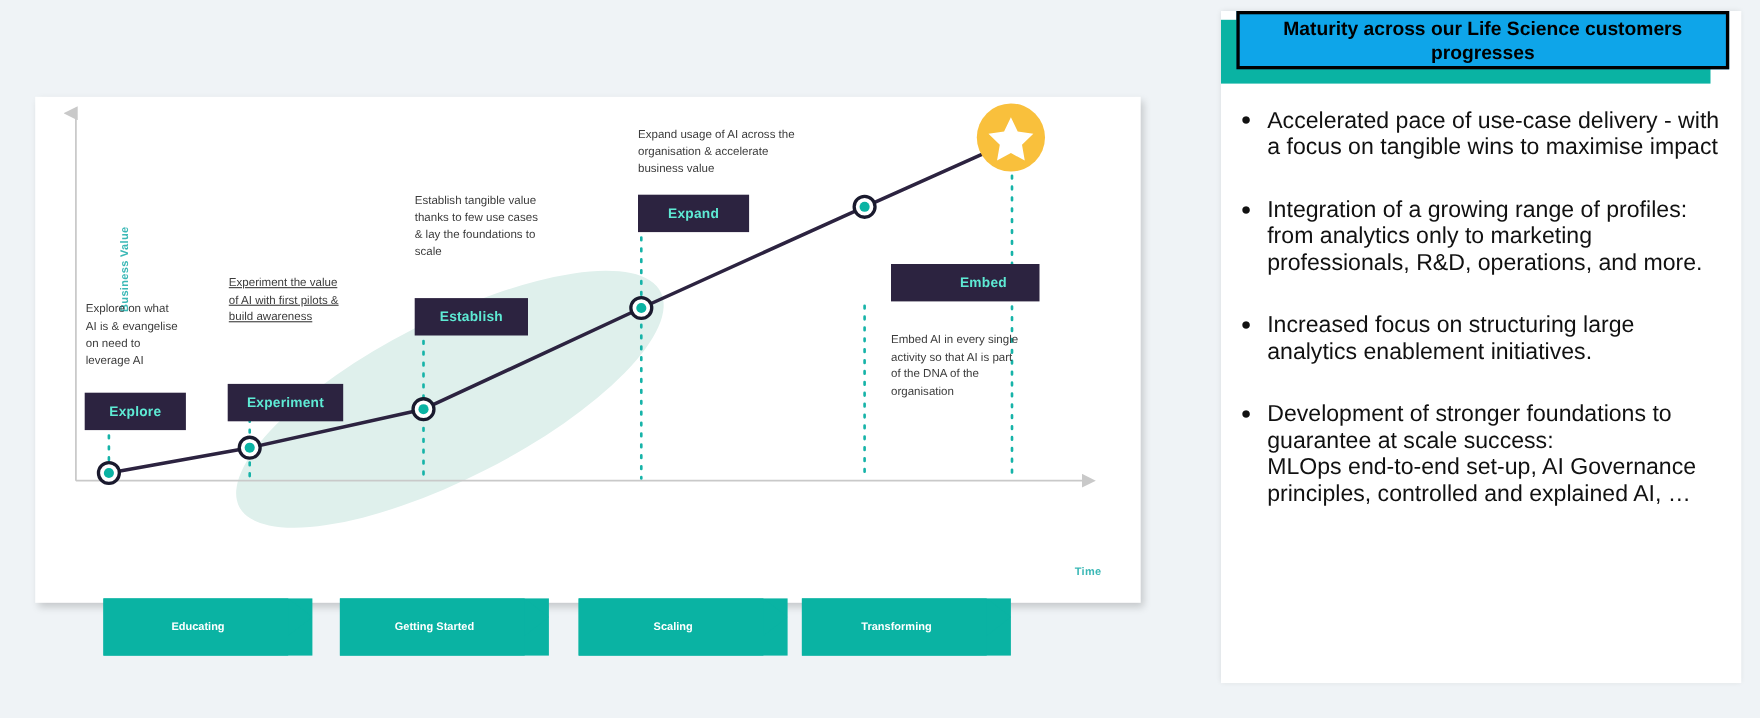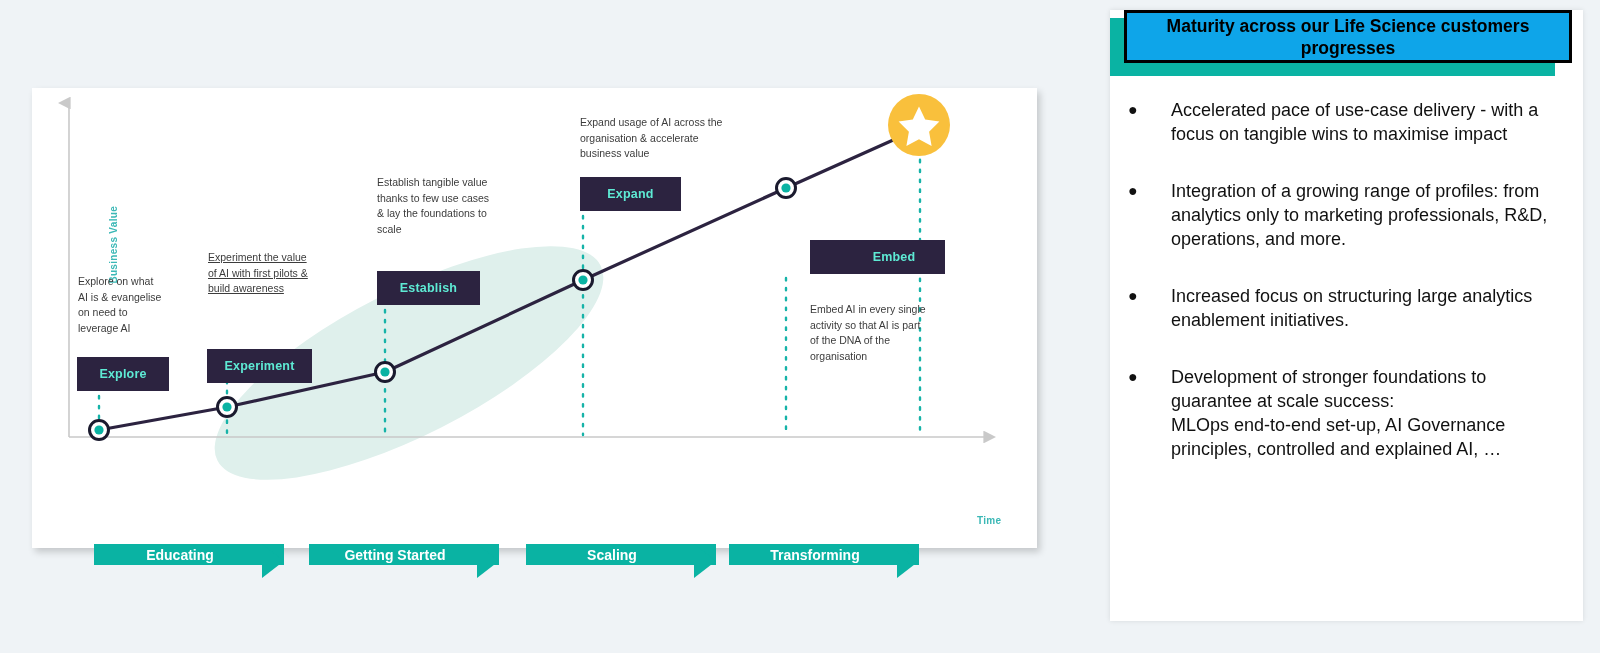--- a/index.html
+++ b/index.html
@@ -43,22 +43,22 @@
   }
   #y-axis-title{
     left:76px;top:118px;
     writing-mode:vertical-rl;
     transform:rotate(180deg);
     transform-origin:center;
   }
   #x-axis-title{left:945px;top:427px;}
 
   .phase{
-    position:absolute;top:456px;height:21px;
-    color:#ffffff;font-weight:bold;font-size:14px;
+    position:absolute;top:456px;height:52px;
+    color:#ffffff;font-weight:bold;font-size:10px;
     display:flex;align-items:center;justify-content:center;
     background:#0ab3a3;
   }
   .phase .pbody{
     position:absolute;left:0;top:0;bottom:0;right:22px;background:#0ab3a3;
   }
   .phase .ptip{
     position:absolute;right:0;top:0;width:22px;height:34px;
     background:#0ab3a3;
     clip-path:polygon(0 0, 100% 50%, 0 100%);
@@ -87,23 +87,22 @@
     position:absolute;left:1124px;top:98px;width:448px;
   }
   .bullet{
     display:flex;margin-bottom:33px;
   }
   .bullet .dot{
     flex:0 0 24px;font-size:16px;line-height:24px;color:#111;
     text-align:left;padding-left:4px;
   }
   .bullet .btext{
-    flex:1;font-size:18px;line-height:24px;color:#111;
+    flex:1;font-size:21px;line-height:24px;color:#111;
     white-space:pre-line;
-    margin-left:19px;
   }
 </style>
 </head>
 <body>
 
 <div id="chart-card">
 
   <svg id="chart-canvas" viewBox="0 0 1005 460">
     <defs>
       <marker id="arrowU" markerWidth="8" markerHeight="8" refX="4" refY="7" orient="auto">

